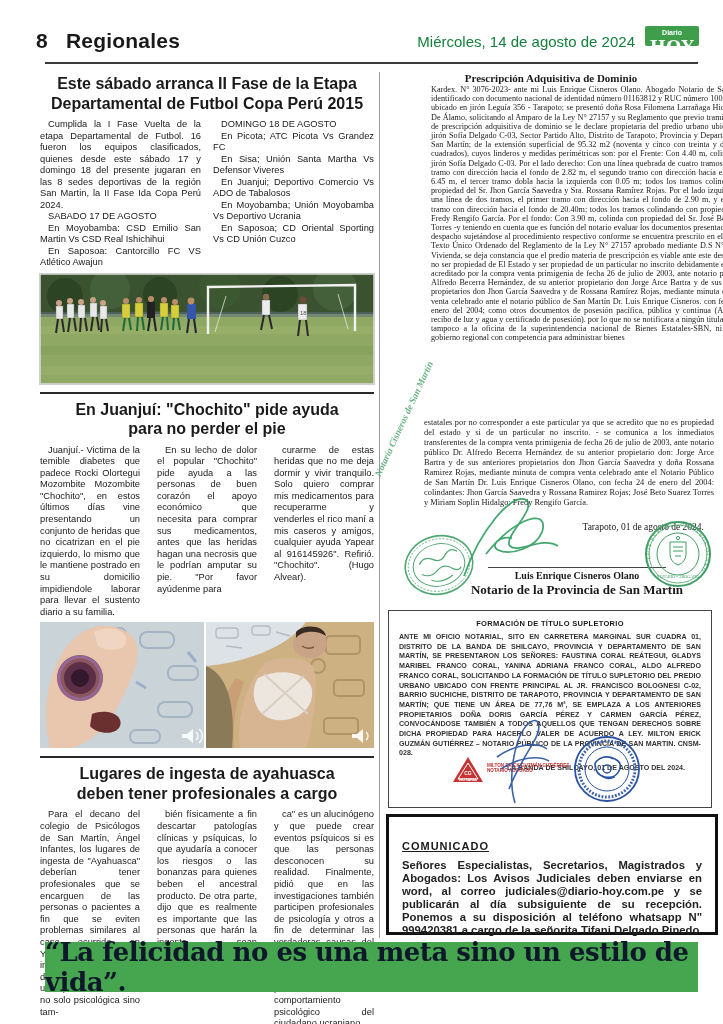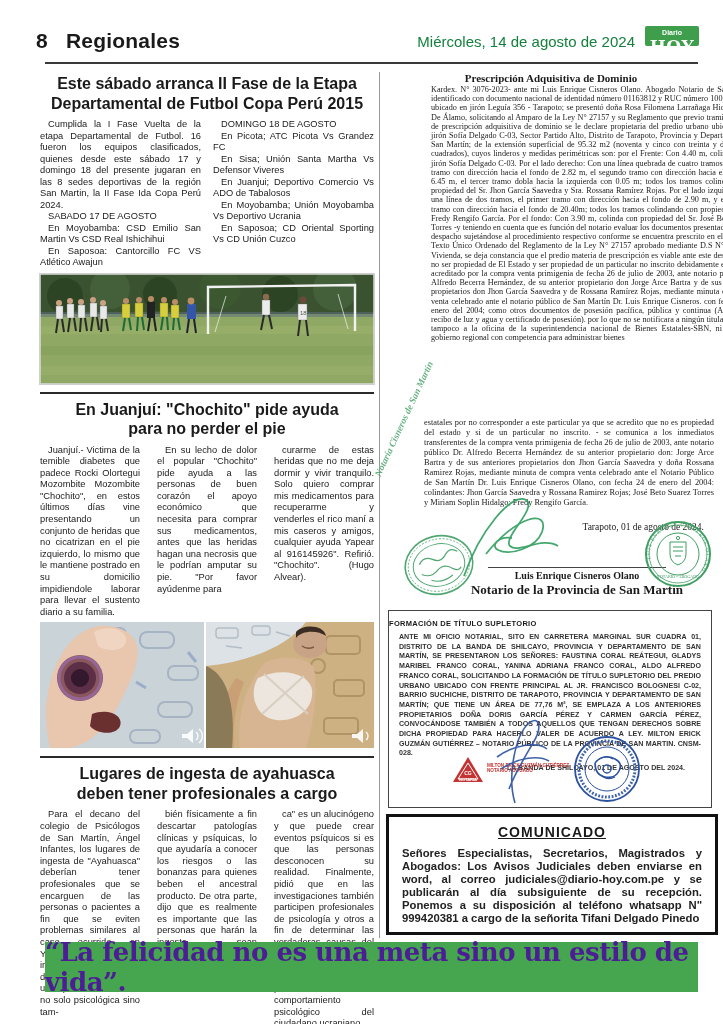--- a/index.html
+++ b/index.html
@@ -45,41 +45,41 @@
   .sig-green{position:absolute;left:58px;top:416px;}
   .sig-rule{position:absolute;left:100px;top:497px;width:178px;border-top:1px solid #444;}
   .sig-name{position:absolute;left:60px;top:500px;width:258px;text-align:center;
             font-weight:bold;font-size:10px;}
   .sig-role{position:absolute;left:60px;top:512px;width:258px;text-align:center;
             font-weight:bold;font-size:13px;}
   .seal-right{position:absolute;left:256px;top:450px;}
   
   .form-box{position:absolute;top:540px;left:0;width:322px;height:196px;
             border:1.5px solid #444;font-family:"Liberation Sans",sans-serif;}
-  .form-title{margin-top:8px;font-size:7.5px;font-weight:bold;letter-spacing:.3px;}
+  .form-title{margin-top:8px;text-align:center;font-size:7.5px;font-weight:bold;letter-spacing:.3px;}
   .form-body{margin:5px 10px 0 10px;font-size:7.1px;font-weight:bold;line-height:9.7px;
              text-align:justify;color:#333;}
   .form-date{margin-top:5px;padding-right:26px;text-align:right;font-size:7.1px;
              font-weight:bold;color:#333;}
   .red-tri{position:absolute;left:62px;top:144px;}
   .red-text{position:absolute;left:98px;top:152px;font-size:4.6px;color:#c43434;
             font-weight:bold;line-height:5.4px;}
   .blue-sig{position:absolute;left:96px;top:106px;}
   .blue-seal{position:absolute;left:184px;top:124px;}
   
   .com-box{position:absolute;top:744px;left:-2px;width:300px;height:106px;
            border:3px solid #111;padding:5px 13px 4px 13px;font-family:"Liberation Sans",sans-serif;}
-  .com-title{text-align:center;font-size:14px;font-weight:bold;letter-spacing:1px;
-             text-decoration:underline;margin-top:2px;}
+  .com-title{text-align:left;font-size:11px;font-weight:bold;letter-spacing:1px;
+             text-decoration:underline;margin-top:18px;}
   .com-body{margin-top:7px;font-size:11.3px;line-height:12.9px;text-align:justify;
             font-weight:bold;color:#222;}
   
   .banner{position:absolute;left:45px;top:942px;width:653px;height:50px;background:#46a64f;
           display:flex;align-items:center;justify-content:center;}
-  .banner span{color:#4c1d95;font-family:"DejaVu Serif",serif;font-weight:bold;font-size:26px;
+  .banner span{color:#0f172a;font-family:"DejaVu Serif",serif;font-weight:bold;font-size:26px;
                letter-spacing:-.5px;}
 </style>
 </head>
 <body>
 
 <div class="page">
 
   <div class="hdr-num">8</div>
   <div class="hdr-sec">Regionales</div>
   <div class="hdr-date">Miércoles, 14 de  agosto de 2024</div>

